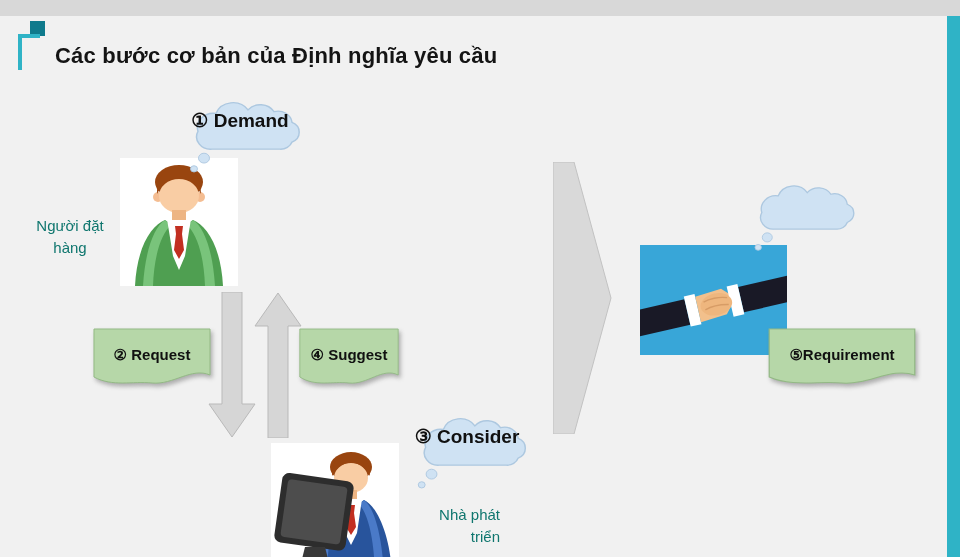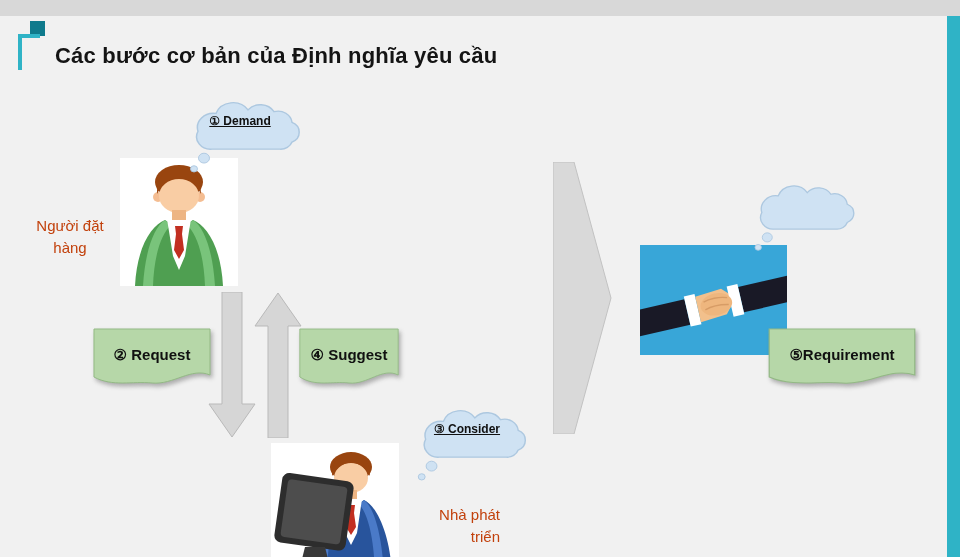--- a/index.html
+++ b/index.html
@@ -12,32 +12,32 @@
   .accent-square { position:absolute; left:30px; top:5px; width:15px; height:15px; background:#0f7a8c; }
   .accent-bracket { position:absolute; left:18px; top:18px; width:22px; height:36px;
     border-left:4px solid #2fb3c6; border-top:4px solid #2fb3c6; }
   .accent-stripe { position:absolute; right:0; top:0; width:13px; height:557px; background:#2fb3c6; }
   .title { position:absolute; left:55px; top:27px; font-size:22px; font-weight:bold; color:#141414; letter-spacing:.2px; }
 
   .cloud { position:absolute; }
   .cloud svg { width:100%; height:100%; display:block; }
   .cloud-label { position:absolute; left:0; right:0; top:0; height:68%;
     display:flex; align-items:center; justify-content:center;
-    font-weight:bold; font-size:12px; color:#101010; white-space:nowrap;text-decoration:underline; }
+    font-weight:bold; font-size:19px; color:#101010; white-space:nowrap; }
 
   .note { position:absolute; }
   .note svg { width:100%; height:100%; display:block; filter:drop-shadow(2px 3px 2px rgba(90,90,90,.45)); }
   .note-label { position:absolute; left:0; right:0; top:6px; height:42px;
     display:flex; align-items:center; justify-content:center;
     font-weight:bold; font-size:15px; color:#101010; white-space:nowrap; }
 
   .figure { position:absolute; }
   .figure svg { width:100%; height:100%; display:block; }
 
-  .actor-label { position:absolute; font-size:15px; color:#c2410c; text-align:center; line-height:22px; }
+  .actor-label { position:absolute; font-size:15px; color:#0f766e; text-align:center; line-height:22px; }
 
   .arrow { position:absolute; }
   .arrow svg { width:100%; height:100%; display:block; }
 </style>
 </head>
 <body>
 
 <div class="slide">
 
   <div class="accent-square"></div>
@@ -114,21 +114,21 @@
       <path d="M76,62 L84,62 L83,70 L85,84 L80,92 L75,84 L77,70 Z" fill="#c22f21"></path>
       <g transform="rotate(8 44 76)">
         <rect x="6" y="34" width="72" height="70" rx="7" fill="#2d2d2d"></rect>
         <rect x="12" y="40" width="60" height="58" rx="4" fill="#4d4d4d"></rect>
       </g>
       <polygon points="34,104 54,104 58,120 30,120" fill="#383838"></polygon>
       <ellipse cx="44" cy="121" rx="27" ry="7" fill="#2a2a2a"></ellipse>
     </svg>
   </div>
 
-  <div class="cloud" style="left:402px; top:384px; width:130px; height:84px;">
+  <div class="cloud" style="left:402px; top:392px; width:130px; height:84px;">
     <svg viewBox="0 -10 132 94" preserveAspectRatio="none" xmlns="http://www.w3.org/2000/svg">
       <path d="M38,54 a14,14 0 0 1 -14,-20 a16,16 0 0 1 18,-20 a18,18 0 0 1 32,-4 a16,16 0 0 1 26,2 a14,14 0 0 1 18,12 a12,12 0 0 1 0,22 a12,12 0 0 1 -12,8 Z" fill="#cfe2f3" stroke="#adc8e0" stroke-width="1.5"></path>
       <circle cx="30" cy="64" r="5.5" fill="#cfe2f3" stroke="#adc8e0"></circle>
       <circle cx="20" cy="76" r="3.5" fill="#cfe2f3" stroke="#adc8e0"></circle>
     </svg>
     <span class="cloud-label">③ Consider</span>
   </div>
 
   <div class="actor-label" style="left:410px; top:488px; width:90px;text-align:right;">Nhà phát triển</div>
 

